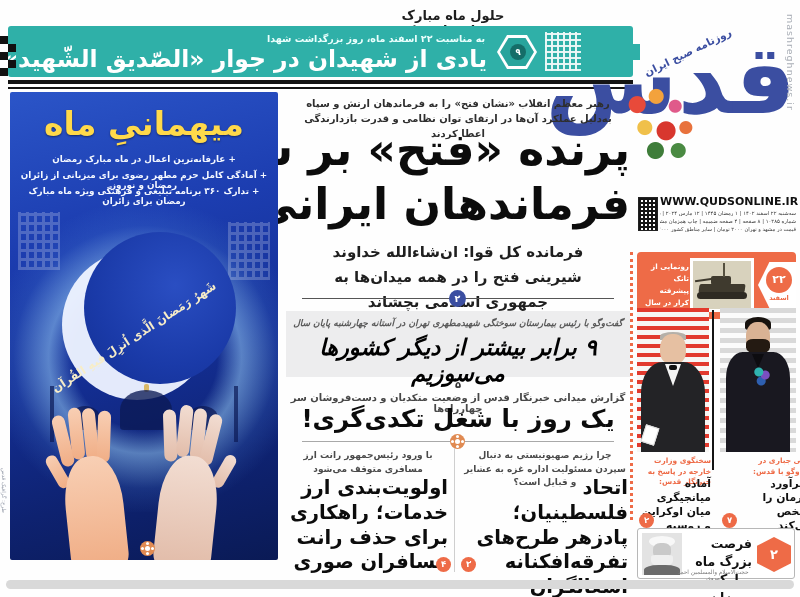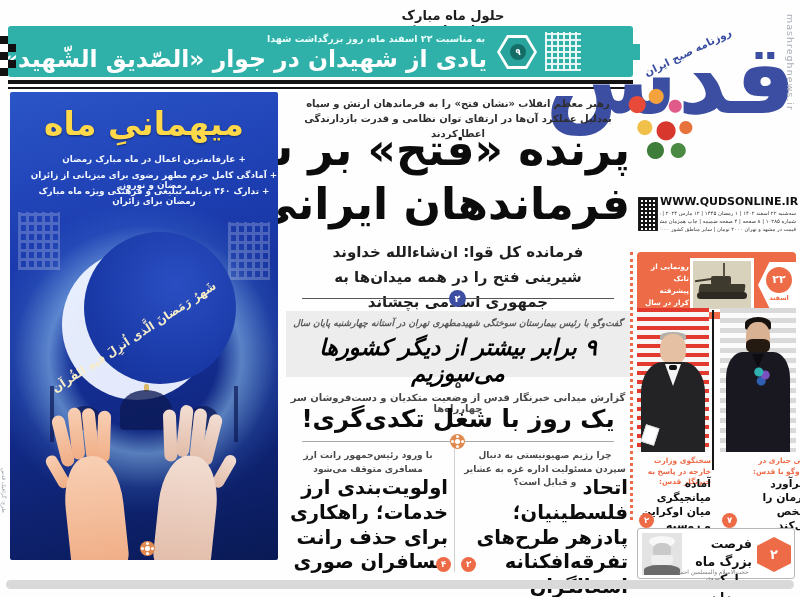--- a/index.html
+++ b/index.html
@@ -131,21 +131,21 @@
   .colR-dot{left:461px;top:557px;} .colL-dot{left:436px;top:557px;}
   .dotted-sep{left:630px;top:252px;height:268px;border-left:3px dotted #ee6b47;}
 
   
   .poster{left:10px;top:92px;width:268px;height:468px;overflow:hidden;border-radius:2px;
     background:linear-gradient(165deg,#2b55c8 0%,#1c3db0 30%,#142f96 55%,#0e2270 80%,#0a1a55 100%);}
   .poster-glow{left:-20px;top:110px;width:310px;height:310px;
     background:radial-gradient(circle at 50% 50%,rgba(140,200,250,0) 33%,rgba(160,215,252,.5) 44%,rgba(90,150,230,.15) 60%,transparent 72%);}
   .poster-title{left:0;top:12px;width:100%;font-size:33px;font-weight:900;color:#ffd94a;text-align:center;
     text-shadow:0 1px 2px rgba(0,0,0,.45);}
-  .poster-bullet{left:16px;width:256px;font-size:8.8px;font-weight:700;color:#f4f8ff;text-align:center;}
+  .poster-bullet{left:6px;width:256px;font-size:8.8px;font-weight:700;color:#f4f8ff;text-align:center;}
   .pb1{top:62px;} .pb2{top:78px;} .pb3{top:94px;}
   .windows{width:42px;height:58px;opacity:.22;
     background:repeating-linear-gradient(90deg,#fff 0 3px,transparent 3px 8px),
                repeating-linear-gradient(0deg,#fff 0 3px,transparent 3px 9px);}
   .winL{left:8px;top:120px;} .winR{left:218px;top:130px;}
   .moon-outer{left:52px;top:158px;width:150px;height:150px;border-radius:50%;background:#edf3ff;opacity:.96;}
   .moon-inner{left:74px;top:140px;width:152px;height:152px;border-radius:50%;
     background:radial-gradient(circle at 60% 35%,#2a4ec2 0%,#1a3aa8 60%,#132f93 100%);}
   .calligraphy{left:24px;top:238px;width:200px;font-size:11.5px;font-weight:700;color:#f7edc8;text-align:center;
     transform:rotate(-33deg);}

